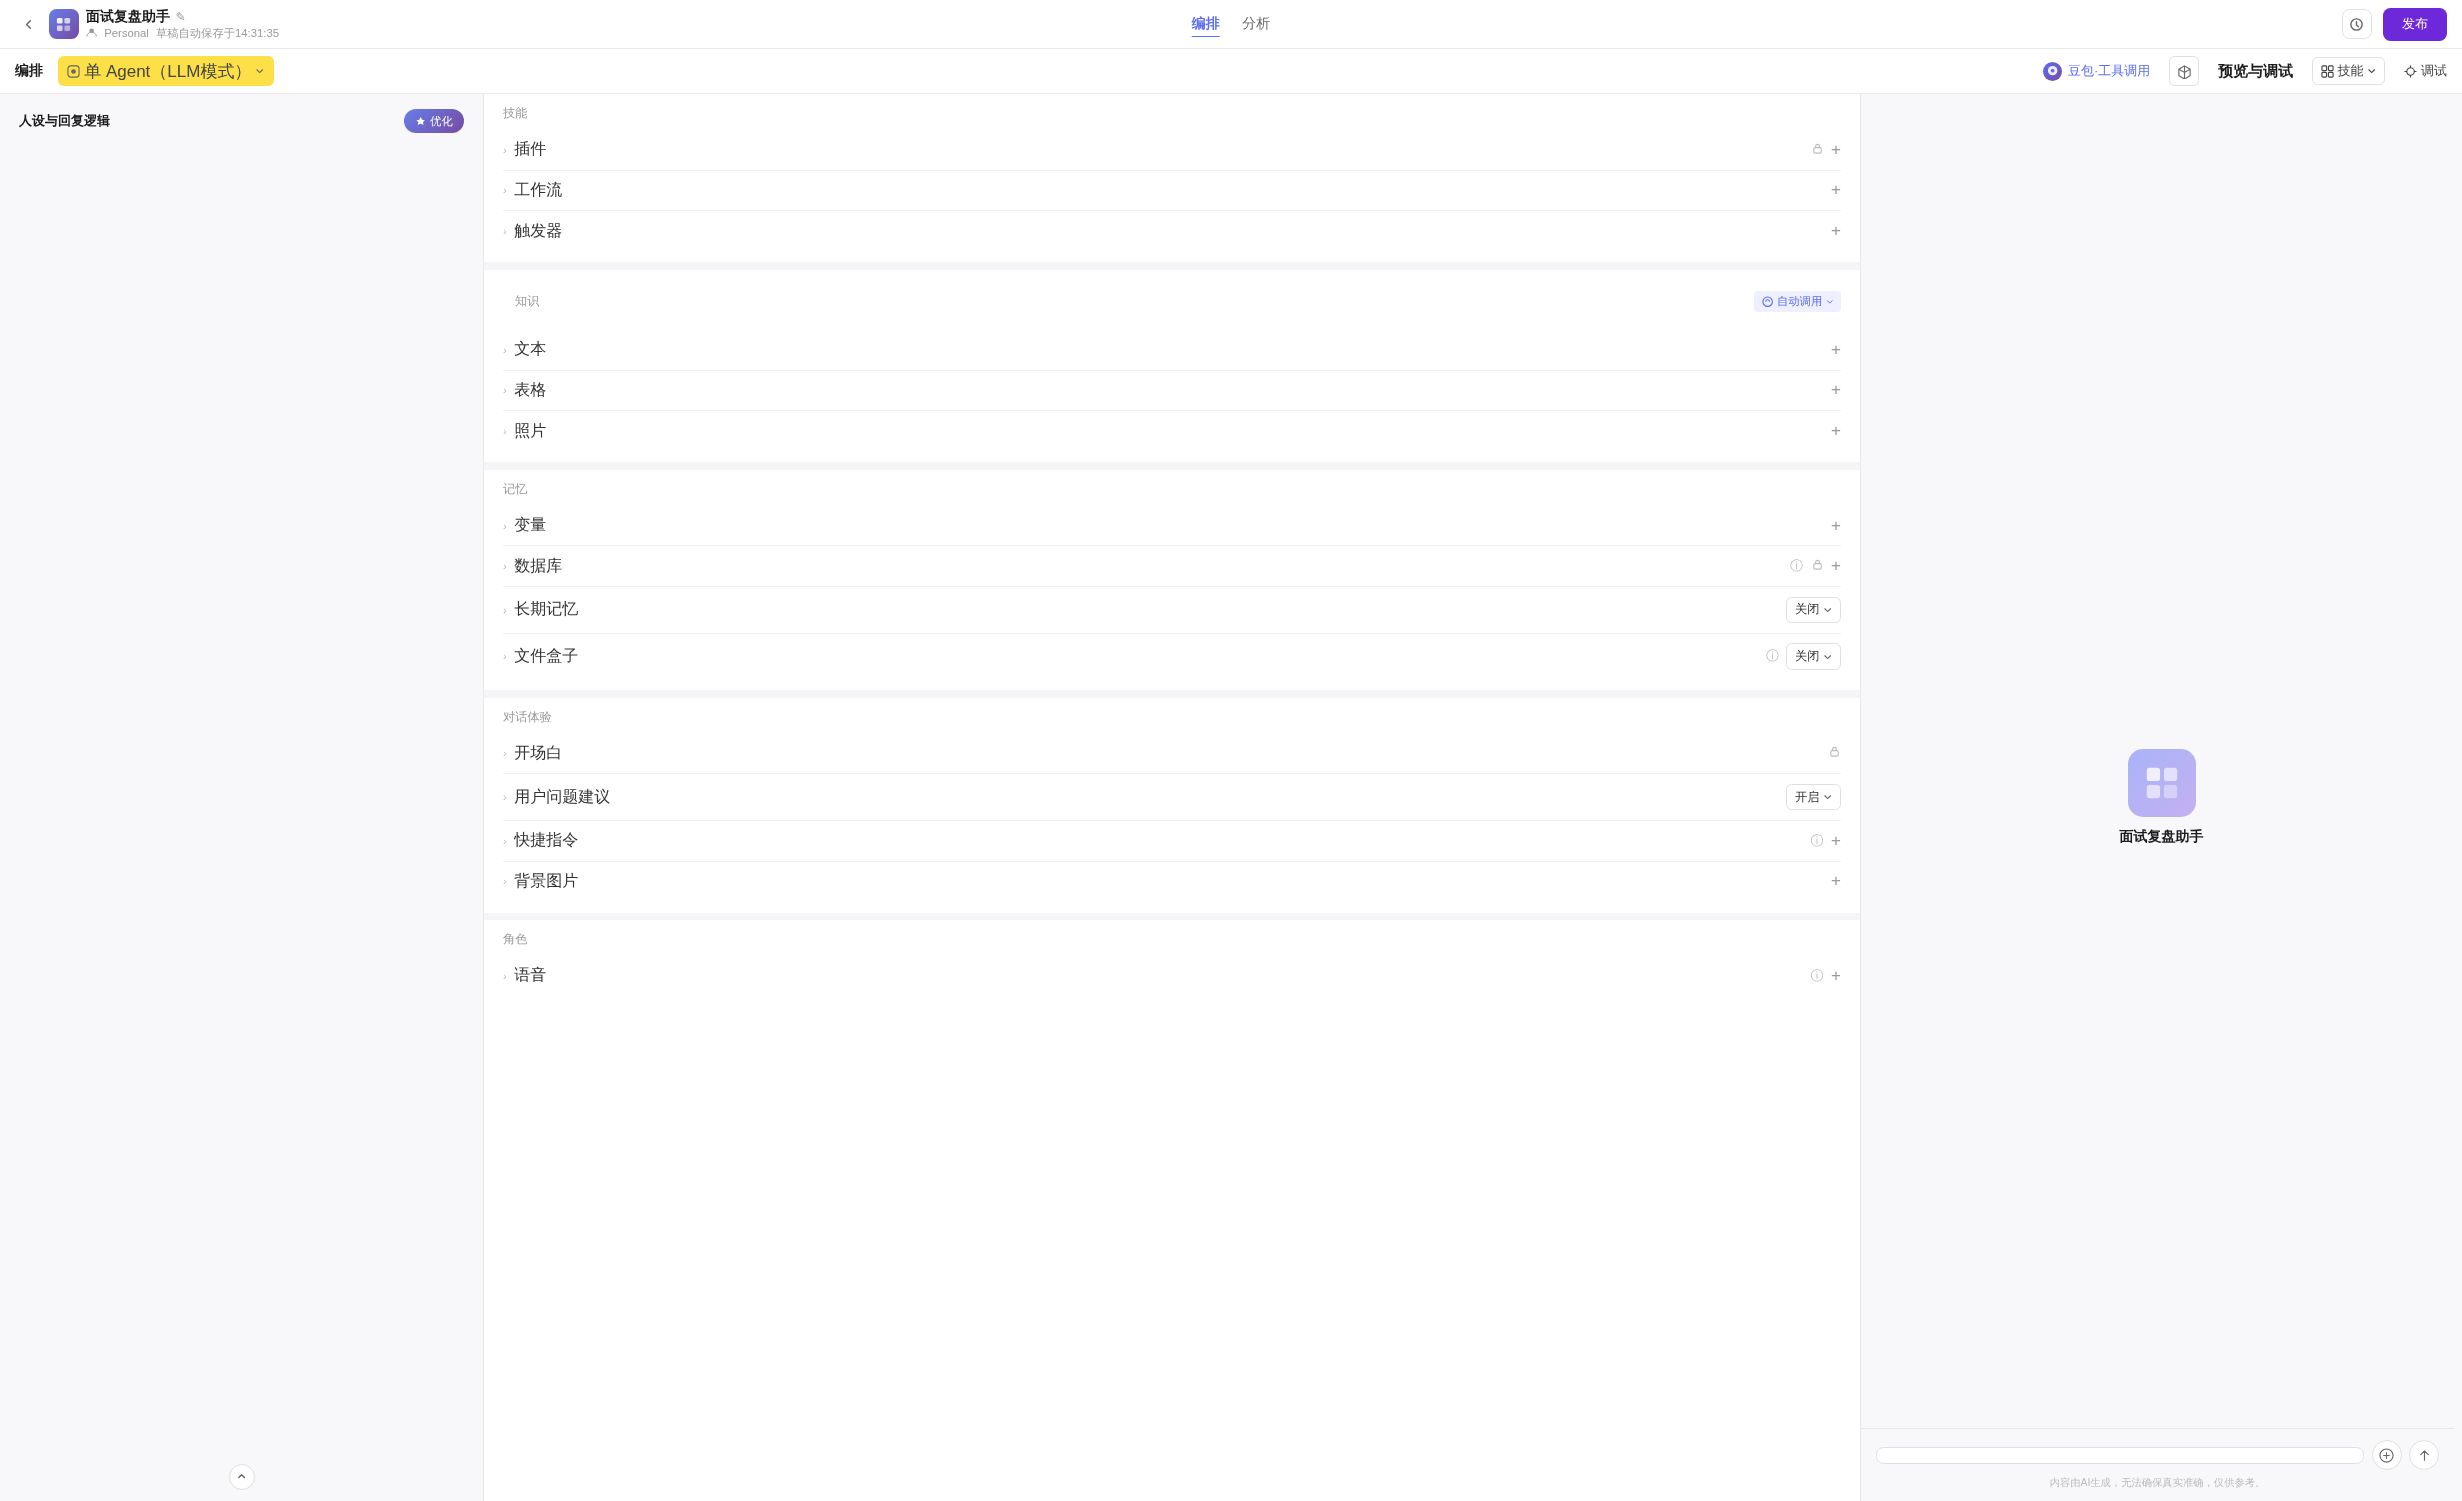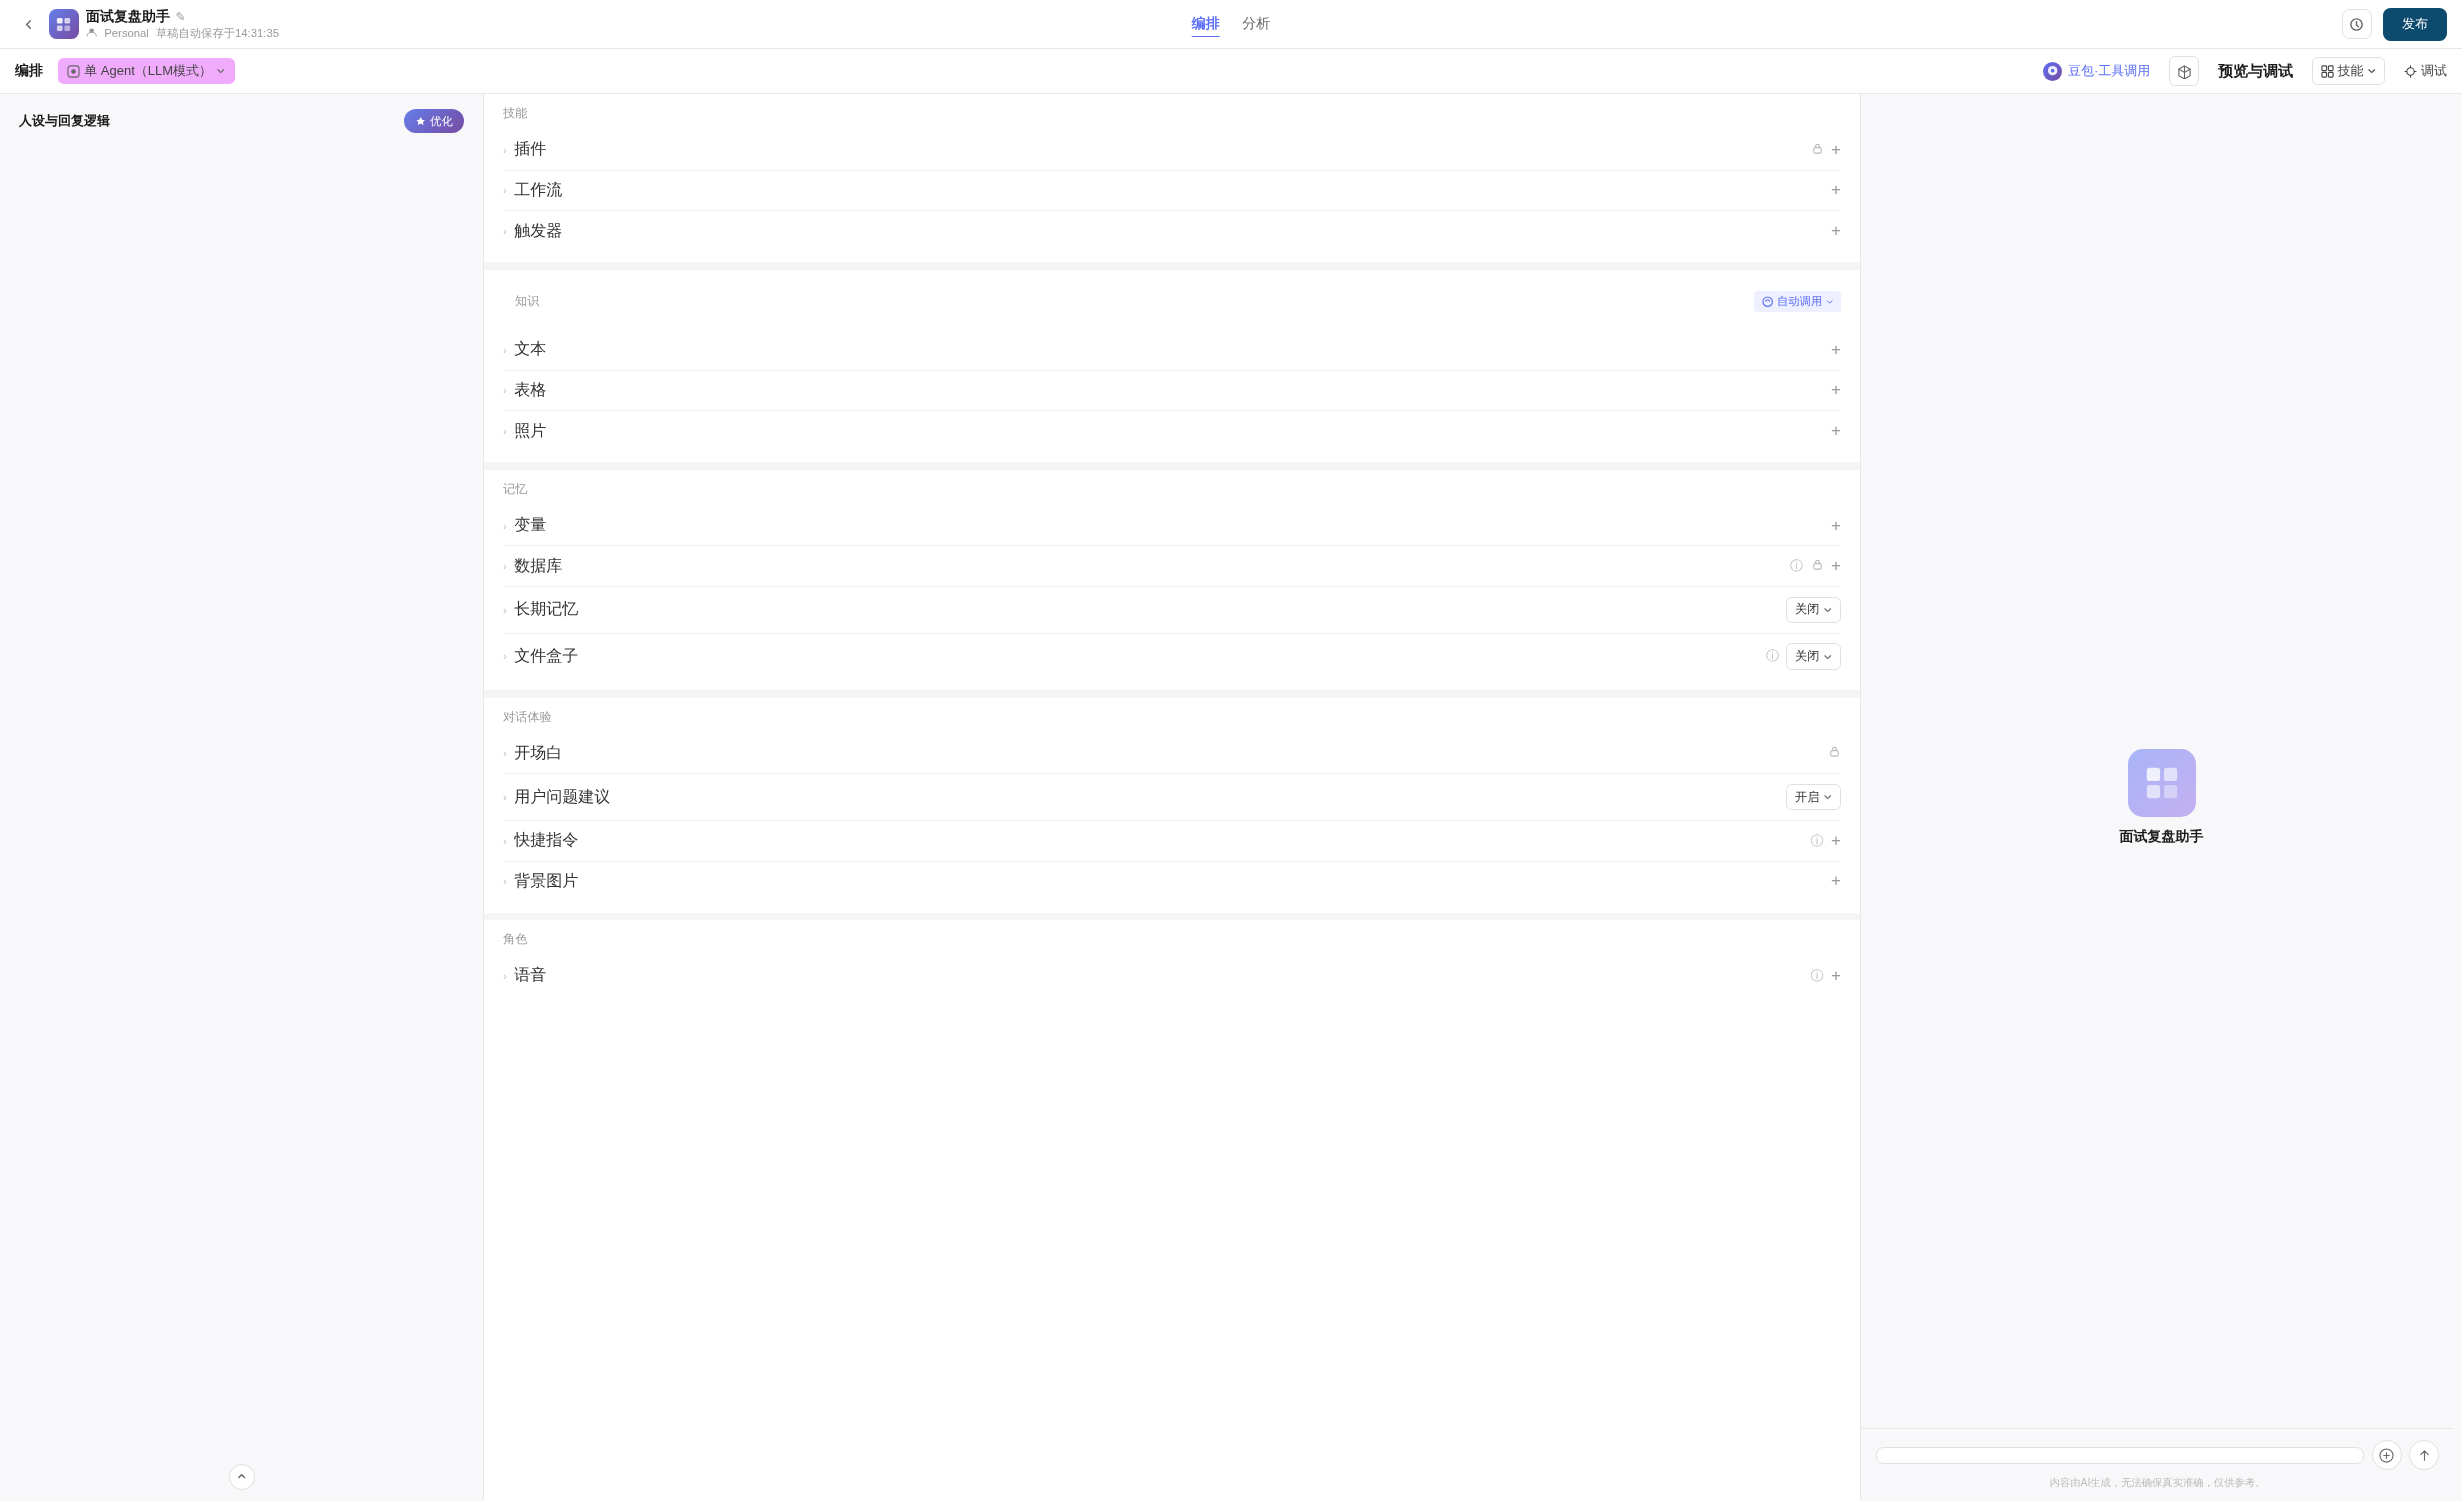--- a/index.html
+++ b/index.html
@@ -107,21 +107,21 @@
       height: 30px;
       display: flex;
       align-items: center;
       justify-content: center;
       border: 0.9px solid #e0e0e0;
       border-radius: 7.5px;
       cursor: pointer;
       color: #666;
     }
     .publish-btn {
-      background: #0c4a6e;
+      background: #6d28d9;
       color: white;
       border: none;
       padding: 7.5px 19px;
       border-radius: 7.5px;
       font-size: 13px;
       font-weight: 500;
       cursor: pointer;
     }
 
     
@@ -136,25 +136,25 @@
     }
     .toolbar-label {
       font-size: 14px;
       font-weight: 600;
       color: #1a1a1a;
     }
     .agent-mode-selector {
       display: flex;
       align-items: center;
       gap: 3.8px;
-      background: #f0abfc;
+      background: #fde047;
       padding: 3.8px 9.4px;
       border-radius: 5.6px;
       cursor: pointer;
-      font-size: 13px;
+      font-size: 17px;
       color: #444;
     }
     .toolbar-right {
       margin-left: auto;
       display: flex;
       align-items: center;
       gap: 19px;
     }
     .doubao-tools {
       display: flex;

